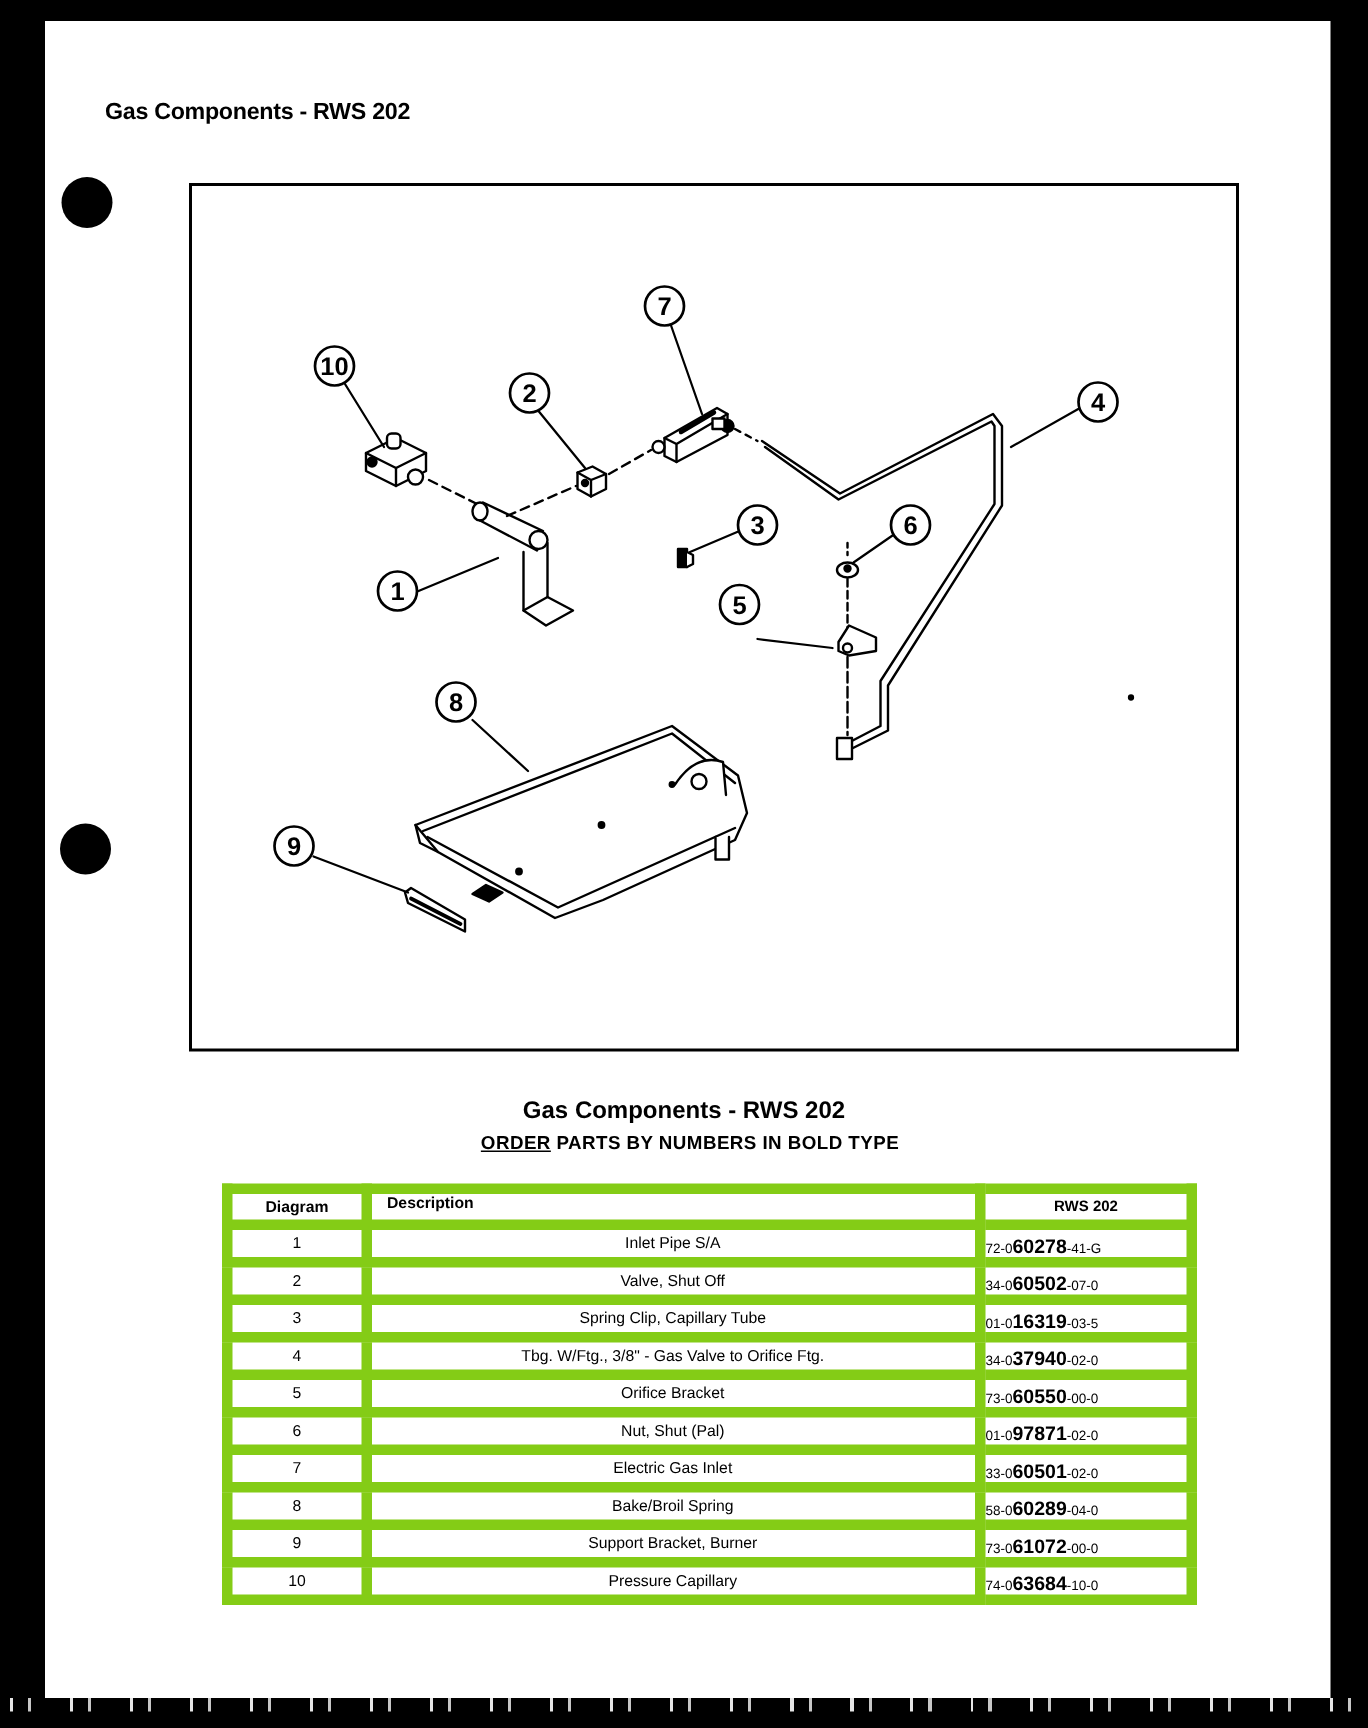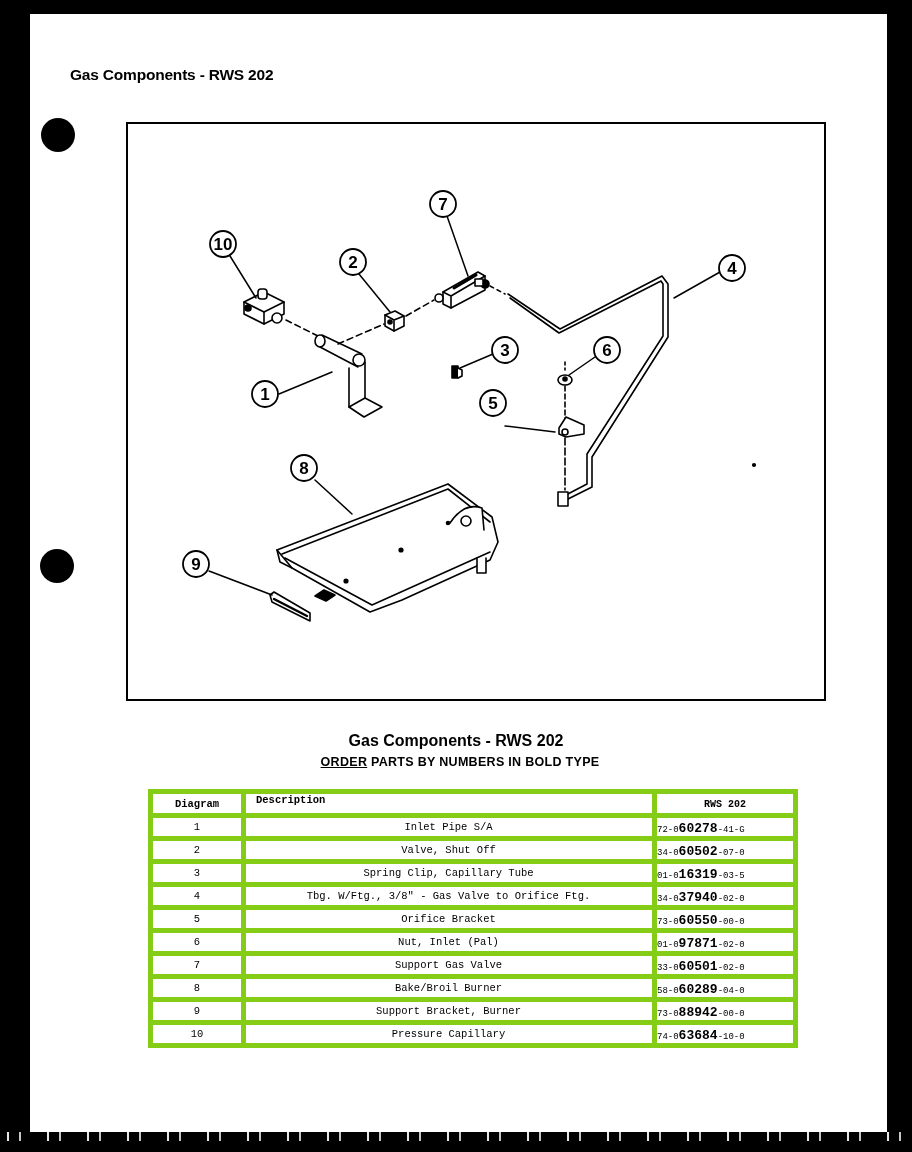--- a/index.html
+++ b/index.html
@@ -37,23 +37,22 @@
     .table-subtitle {
       position: absolute; left: 0; width: 920px; text-align: center; top: 755px;
       font-size: 12.5px; font-weight: bold; letter-spacing: 0.3px; white-space: nowrap;
     }
     .table-subtitle .ul { text-decoration: underline; text-align: right; }
     table.parts {
       position: absolute; left: 148px; top: 789px; width: 650px;
       border-collapse: collapse; border: 2px solid #000;
     }
     table.parts th, table.parts td {
-      border: 5px solid #84cc16; height: 22.7px; font-size: 10.5px; padding: 0 10px;
+      border: 7px solid #84cc16; height: 22.7px; font-size: 10.5px; padding: 0 10px;
       white-space: nowrap;
-      font-family: Liberation Mono, monospace;
     }
     table.parts th { font-weight: bold; height: 24px; }
     table.parts th.c-diagram, table.parts td.c-diagram { width: 93px; text-align: center; }
     table.parts th.c-desc { text-align: left; vertical-align: top; padding-top: 0; }
     table.parts td.c-desc { text-align: center; padding-left: 9px; }
     table.parts th.c-part { width: 141px; vertical-align: bottom; padding-bottom: 3px; font-size: 10px; }
     table.parts td.c-part { font-size: 10px; padding: 3px 0 0 0; }
     table.parts td.c-part .bold { font-weight: bold; font-size: 13px; }
     table.parts td.c-part .sm { font-size: 9px; }
   </style>
@@ -244,37 +243,37 @@
         <td class="c-desc">Tbg. W/Ftg., 3/8" - Gas Valve to Orifice Ftg.</td>
         <td class="c-part"><span class="sm">34-0</span><span class="bold">37940</span><span class="sm">-02-0</span></td>
       </tr>
       <tr>
         <td class="c-diagram">5</td>
         <td class="c-desc">Orifice Bracket</td>
         <td class="c-part"><span class="sm">73-0</span><span class="bold">60550</span><span class="sm">-00-0</span></td>
       </tr>
       <tr>
         <td class="c-diagram">6</td>
-        <td class="c-desc">Nut, Inlet (Pal)</td>
+        <td class="c-desc">Nut, Shut (Pal)</td>
         <td class="c-part"><span class="sm">01-0</span><span class="bold">97871</span><span class="sm">-02-0</span></td>
       </tr>
       <tr>
         <td class="c-diagram">7</td>
-        <td class="c-desc">Support Gas Valve</td>
+        <td class="c-desc">Electric Gas Inlet</td>
         <td class="c-part"><span class="sm">33-0</span><span class="bold">60501</span><span class="sm">-02-0</span></td>
       </tr>
       <tr>
         <td class="c-diagram">8</td>
-        <td class="c-desc">Bake/Broil Burner</td>
+        <td class="c-desc">Bake/Broil Spring</td>
         <td class="c-part"><span class="sm">58-0</span><span class="bold">60289</span><span class="sm">-04-0</span></td>
       </tr>
       <tr>
         <td class="c-diagram">9</td>
         <td class="c-desc">Support Bracket, Burner</td>
-        <td class="c-part"><span class="sm">73-0</span><span class="bold">88942</span><span class="sm">-00-0</span></td>
+        <td class="c-part"><span class="sm">73-0</span><span class="bold">61072</span><span class="sm">-00-0</span></td>
       </tr>
       <tr>
         <td class="c-diagram">10</td>
         <td class="c-desc">Pressure Capillary</td>
         <td class="c-part"><span class="sm">74-0</span><span class="bold">63684</span><span class="sm">-10-0</span></td>
       </tr>
     </tbody>
 </table>
 
 </body></html>

